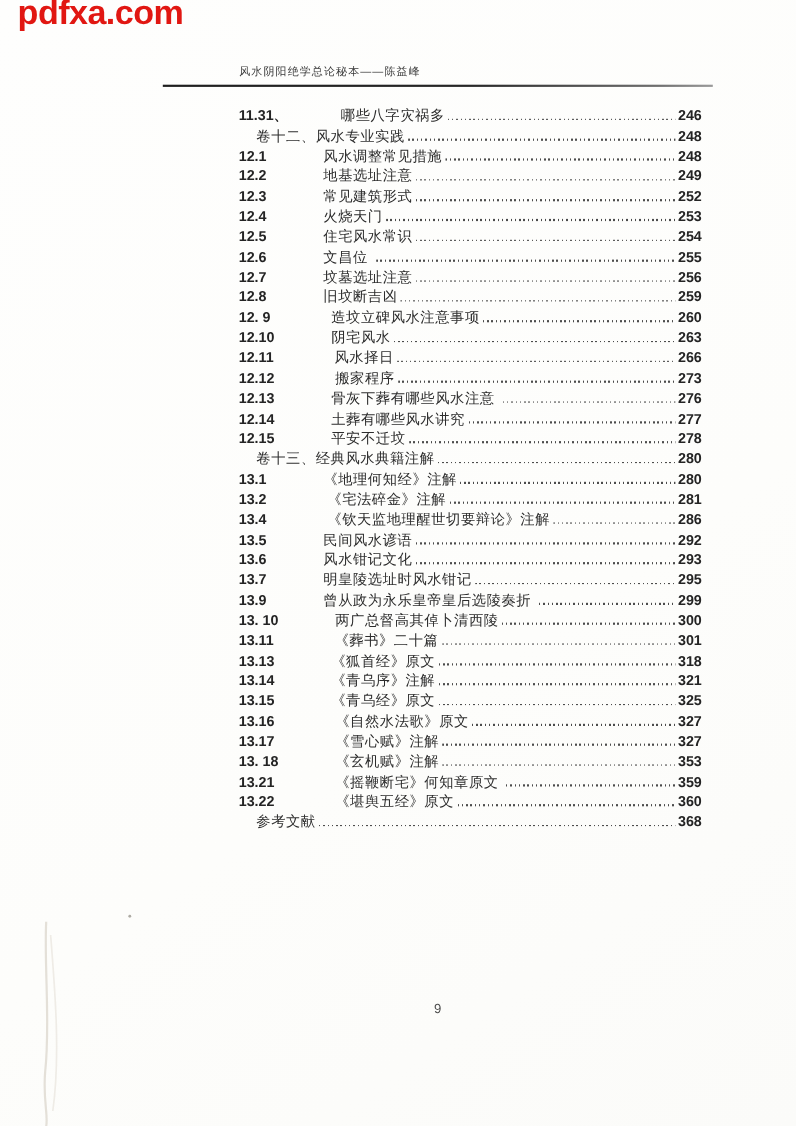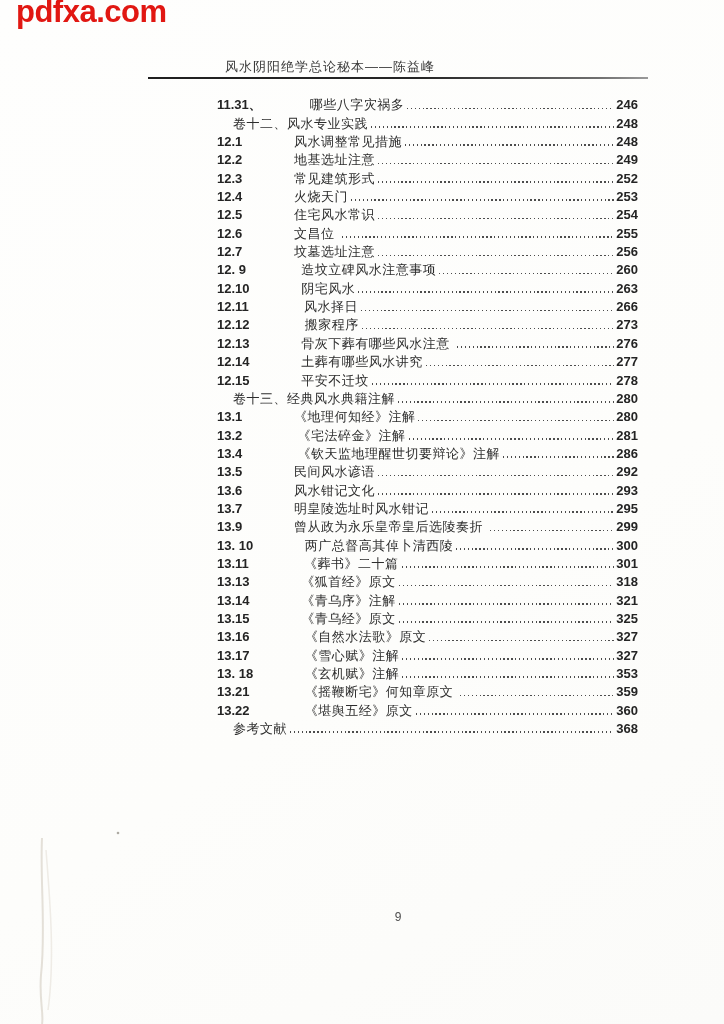--- a/index.html
+++ b/index.html
@@ -26,25 +26,24 @@
     color: #e11712;
     white-space: pre;
   }
   
   .doc-header-title {
     position: absolute;
     top: 58px;
     left: 0;
     width: 600px;
     text-align: center;
-    font-size: 13px;
+    font-size: 10px;
     color: #3a3a3a;
     letter-spacing: 1px;
     white-space: pre;
-    padding-left: 30px;
   }
   .header-rule {
     position: absolute;
     top: 77px;
     left: 148px;
     width: 500px;
     height: 2px;
     background: linear-gradient(to right, #1f1f1f 0%, #262626 55%, #6f6f6f 90%, #9a9a9a 100%);
   }
   
@@ -184,20 +183,26 @@
       <span class="toc-page">255</span>
     </div>
 
     <div class="toc-row lvl1">
       <span class="toc-num">12.7 </span>
       <span class="toc-text">坟墓选址注意</span>
       <span class="toc-leader"></span>
       <span class="toc-page">256</span>
     </div>
 
+    <div class="toc-row lvl1">
+      <span class="toc-num">12.8 </span>
+      <span class="toc-text">旧坟断吉凶</span>
+      <span class="toc-leader"></span>
+      <span class="toc-page">259</span>
+    </div>
 
     <div class="toc-row lvl1">
       <span class="toc-num">12. 9  </span>
       <span class="toc-text">造坟立碑风水注意事项</span>
       <span class="toc-leader"></span>
       <span class="toc-page">260</span>
     </div>
 
     <div class="toc-row lvl1">
       <span class="toc-num">12.10 </span>

